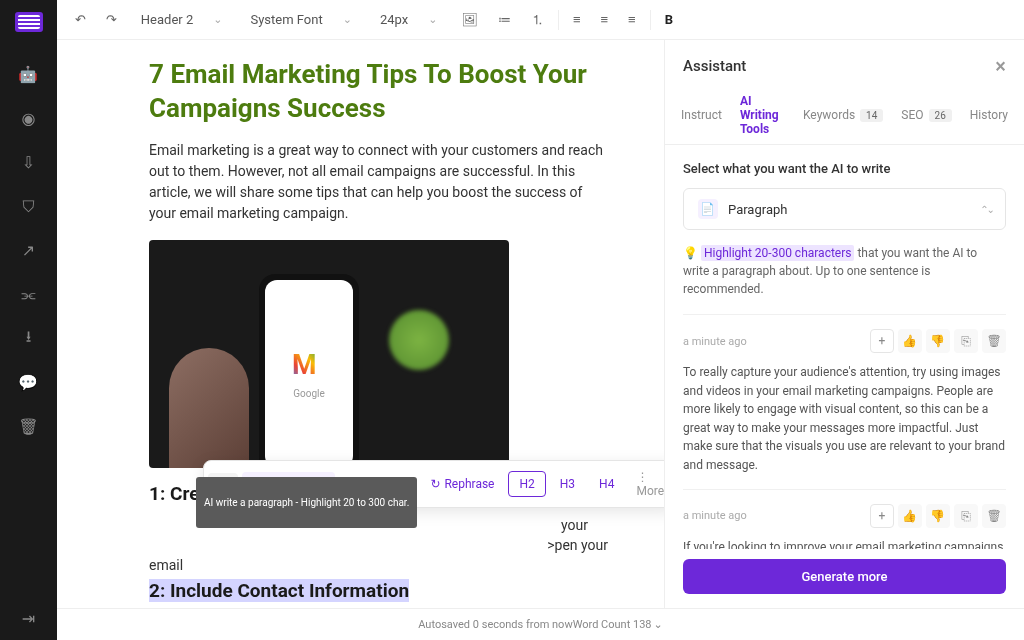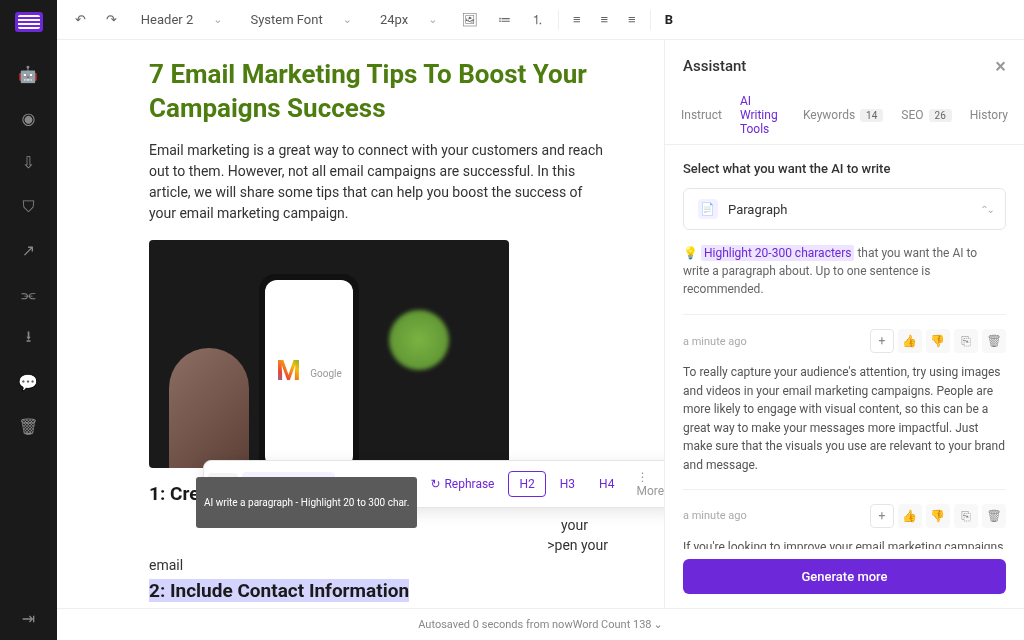--- a/index.html
+++ b/index.html
@@ -15,40 +15,40 @@
 .tb-select::after{content:'⌄';font-size:11px;margin-left:14px;color:#aaa}
 .tb-divider{width:1px;height:20px;background:#eee}
 .content-wrap{flex:1;display:flex;overflow:hidden}
 .editor{flex:1;overflow-y:auto;padding:18px 56px 0 92px;position:relative}
 .editor h1{font-size:26px;font-weight:700;color:#4d7c0f;line-height:1.3;margin-bottom:14px}
 .editor p{font-size:14px;color:#333;line-height:1.5;margin-bottom:16px}
 .editor h2{font-size:19px;font-weight:700;color:#1a1a1a;margin:14px 0 10px}
 .hl{background:#d4d4ff}
 .phone-img{width:360px;height:228px;background:#1a1a1a;border-radius:4px;margin:14px 0;display:flex;align-items:center;justify-content:center;position:relative;overflow:hidden}
 .phone{width:100px;height:200px;background:#111;border-radius:16px;position:relative;left:-20px;top:20px}
-.phone-screen{position:absolute;inset:6px;background:#fff;border-radius:12px;display:flex;flex-direction:row;align-items:center;justify-content:center}
+.phone-screen{position:absolute;inset:6px;background:#fff;border-radius:12px;display:flex;flex-direction:column;align-items:center;justify-content:center}
 .gmail{width:34px;height:26px;position:relative;margin-bottom:14px}
 .gmail::before{content:'M';font-size:28px;font-weight:700;background:linear-gradient(45deg,#4285f4,#ea4335,#fbbc05,#34a853);-webkit-background-clip:text;color:transparent}
 .plant{position:absolute;right:60px;top:70px;width:60px;height:60px;background:radial-gradient(circle,#7cb342,#558b2f);border-radius:50%;filter:blur(2px)}
 .thumb{position:absolute;left:20px;bottom:0;width:80px;height:120px;background:linear-gradient(135deg,#8d6e63,#5d4037);border-radius:40px 40px 0 0}
 .float-toolbar{position:absolute;left:146px;bottom:100px;background:#fff;border:1px solid #e5e5e5;border-radius:8px;box-shadow:0 4px 16px rgba(0,0,0,.1);display:flex;align-items:center;padding:4px;gap:4px}
 .ft-badge{background:#f3f3f3;padding:4px 8px;border-radius:4px;font-size:12px;color:#666;font-weight:500}
 .ft-btn{padding:5px 10px;border-radius:4px;font-size:12px;color:#6d28d9;background:#f5f0ff;cursor:pointer;display:flex;align-items:center;gap:4px}
 .ft-btn.plain{background:transparent;color:#6d28d9}
 .ft-btn.outlined{border:1.5px solid #6d28d9;background:#fff}
 .ft-more{color:#999;padding:5px 8px;font-size:12px;cursor:pointer}
 .tooltip{position:absolute;left:139px;bottom:80px;background:#5a5a5a;color:#fff;font-size:10px;padding:20px 8px;border-radius:3px}
 .status{height:32px;border-top:1px solid #eee;display:flex;align-items:center;justify-content:center;padding:0 16px;font-size:11px;color:#888}
 .status-right{display:flex;align-items:center;gap:2px}
 .assistant{width:360px;border-left:1px solid #eee;display:flex;flex-direction:column;overflow:hidden}
 .asst-header{display:flex;align-items:center;justify-content:space-between;padding:14px 18px 8px;font-size:15px;font-weight:500;color:#333}
 .close{color:#999;font-size:20px;cursor:pointer}
 .asst-tabs{display:flex;padding:0 16px;gap:18px;font-size:12px;border-bottom:1px solid #eee}
 .asst-tab{padding:8px 0;color:#888;cursor:pointer;display:flex;align-items:center;gap:5px}
-.asst-tab.active{color:#6d28d9;font-weight:400}
+.asst-tab.active{color:#6d28d9;font-weight:700}
 .tab-count{background:#f0f0f0;padding:1px 6px;border-radius:3px;font-size:10px;color:#666}
 .asst-body{flex:1;overflow-y:auto;padding:16px 18px}
 .asst-label{font-size:13px;font-weight:500;color:#333;margin-bottom:12px}
 .asst-select{border:1px solid #e5e5e5;border-radius:6px;padding:10px 14px;display:flex;align-items:center;gap:10px;font-size:13px;color:#333;margin-bottom:14px;position:relative}
 .asst-select::after{content:'⌃⌄';position:absolute;right:12px;font-size:10px;color:#aaa;letter-spacing:-2px}
 .asst-select-icon{width:20px;height:20px;background:#f5f0ff;border-radius:4px;display:flex;align-items:center;justify-content:center;color:#6d28d9;font-size:12px}
 .asst-hint{font-size:12px;color:#666;line-height:1.5;margin-bottom:16px}
 .asst-hint .hl-purple{background:#ede4ff;color:#6d28d9;padding:1px 3px;border-radius:2px}
 .suggestion{border-top:1px solid #f0f0f0;padding:14px 0}
 .sug-head{display:flex;align-items:center;justify-content:space-between;margin-bottom:10px}

